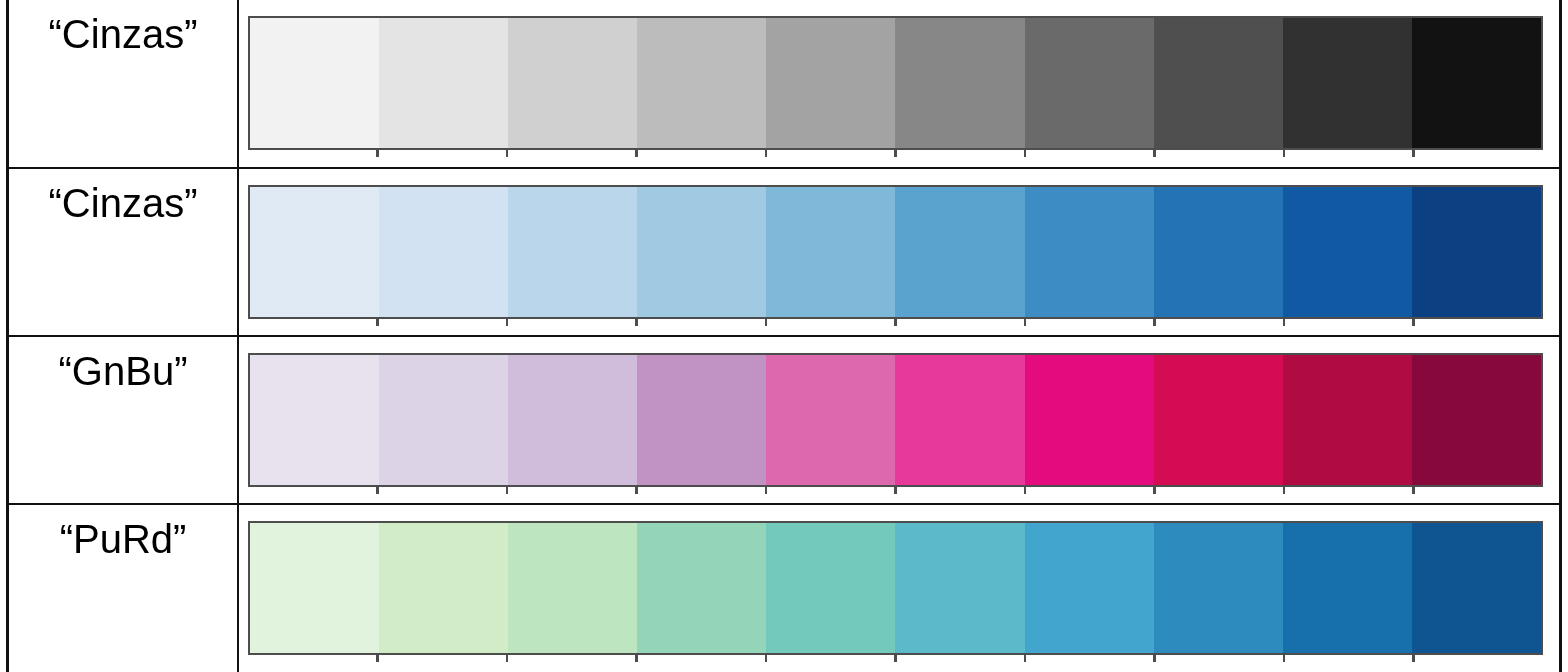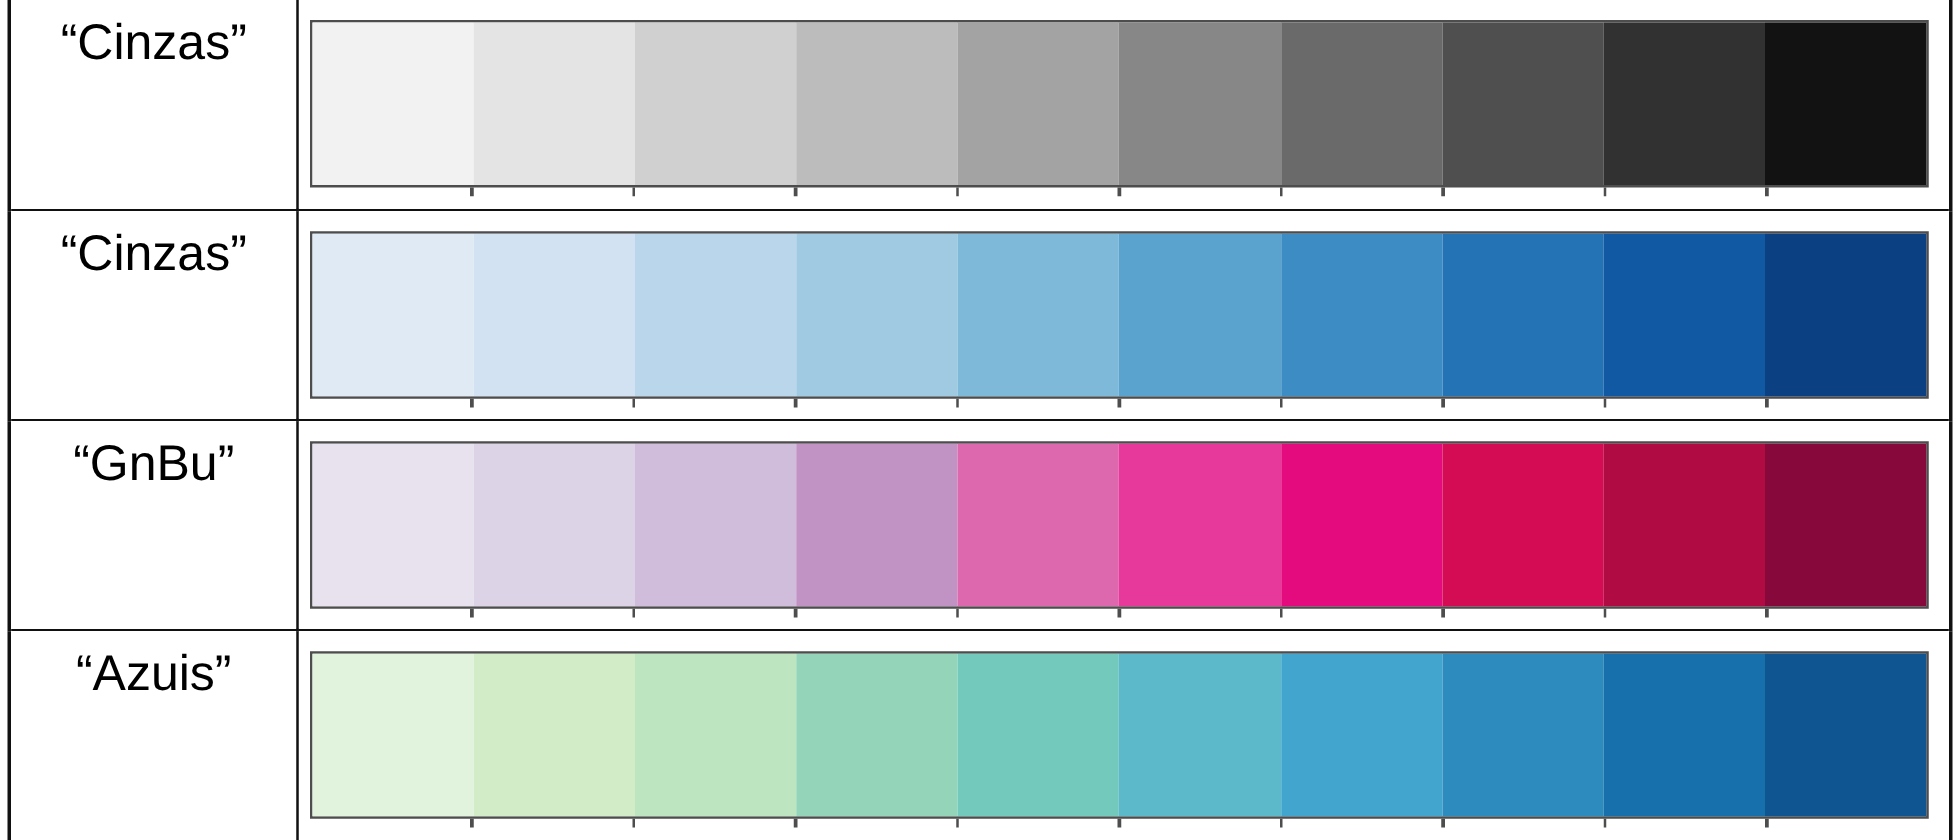--- a/index.html
+++ b/index.html
@@ -214,21 +214,21 @@
                 <div class="tick" style="left: calc(70% - 1.25px);"></div>
                 <div class="tick" style="left: calc(80% - 1.25px);"></div>
                 <div class="tick" style="left: calc(90% - 1.25px);"></div>
               </div>
           </div>
         </td>
       </tr>
 
       <tr>
         <td class="label-cell">
-          <span class="cmap-label">“Azuis”</span>
+          <span class="cmap-label">“PuRd”</span>
         </td>
         <td class="bar-cell">
           <div class="bar-wrap">
             <div class="colorbar">
                 <div class="cb-seg" style="background: rgb(226, 243, 221);"></div>
                 <div class="cb-seg" style="background: rgb(210, 236, 200);"></div>
                 <div class="cb-seg" style="background: rgb(189, 229, 191);"></div>
                 <div class="cb-seg" style="background: rgb(148, 213, 186);"></div>
                 <div class="cb-seg" style="background: rgb(115, 201, 188);"></div>
                 <div class="cb-seg" style="background: rgb(91, 185, 201);"></div>

